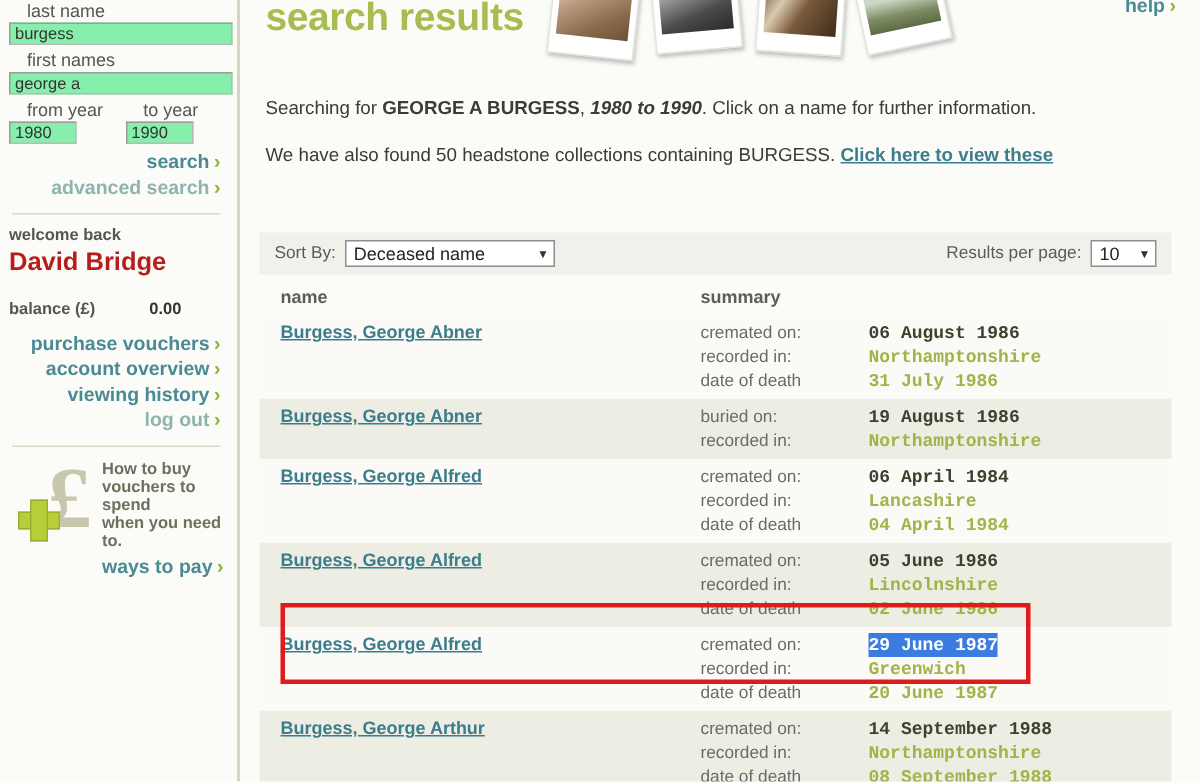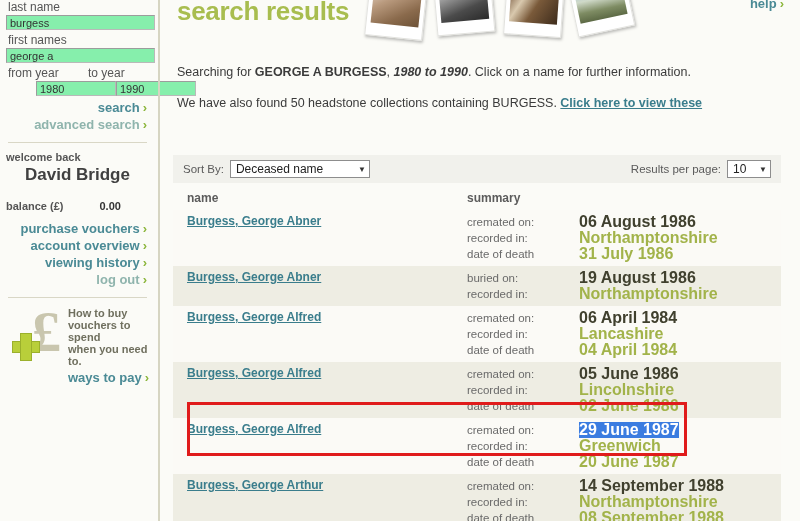--- a/index.html
+++ b/index.html
@@ -18,47 +18,47 @@
     background:#fbfbf7;
     padding:0 6px 0 6px;
     box-sizing:border-box;
   }
   #sidebar-divider{
     position:absolute;left:158px;top:0;width:2px;height:521px;
     background:#d6d5c2;
   }
 
   .field-label{
-    font-size:12px;color:#555;margin:0 0 1px 2px;line-height:14px;
+    font-size:12px;color:#555;margin:0 0 1px 12px;line-height:14px;
   }
   .text-input{
     width:149px;height:15px;box-sizing:border-box;
     border:1px solid #b9b9b9;border-top-color:#9c9c9c;border-left-color:#9c9c9c;
     background:#86efac;
     font-family:"Liberation Sans", sans-serif;font-size:11px;color:#333;
     padding:0 3px;margin:0 0 3px 0;
     display:block;
   }
   .year-row{display:flex;gap:12px;}
   .year-col{width:68px;}
-  .year-col .text-input{width:80px;margin-left:30px;}
+  .year-col .text-input{width:45px;}
 
   .green-link{
     color:#4a8a95;font-weight:bold;font-size:13px;
     text-align:right;display:block;text-decoration:none;
     line-height:17px;
     padding-right:2px;
   }
   .green-link.pale{color:#8fb4ad;font-weight:bold;}
   .chev{color:#8cb63c;font-weight:bold;margin-left:3px;}
 
   .sb-rule{height:1px;background:#d9d7c6;margin:9px 2px 7px 2px;}
 
   .welcome-small{font-size:11px;color:#555;font-weight:bold;line-height:14px;}
-  .welcome-name{font-size:17px;color:#404040;font-weight:bold;line-height:22px;margin-bottom:2px;text-align:center;}
+  .welcome-name{font-size:17px;color:#b91c1c;font-weight:bold;line-height:22px;margin-bottom:2px;}
 
   .balance-row{display:flex;align-items:baseline;margin-top:14px;margin-bottom:8px;}
   .balance-label{font-size:11px;color:#555;font-weight:bold;}
   .balance-val{font-size:11px;color:#333;font-weight:bold;margin-left:36px;}
 
   .acct-links{margin-top:2px;}
   .acct-links .green-link{font-size:13px;line-height:17px;}
 
   .pay-box{position:relative;margin-top:6px;height:64px;}
   .pound-glyph{
@@ -144,21 +144,21 @@
   .row{display:flex;padding:4px 0 4px 14px;box-sizing:border-box;}
   .row.odd{background:#fbfaf6;}
   .row.even{background:#eeede3;}
   .row .namecell{width:280px;}
   .row .namecell a{
     color:#3a7d8c;font-size:12px;font-weight:bold;text-decoration:underline;
   }
   .summary{flex:1;}
   .srow{display:flex;line-height:16px;}
   .skey{width:112px;font-size:11.5px;color:#6a6a6a;}
-  .sval{font-size:16px;font-weight:bold;}
+  .sval{font-size:12px;font-weight:bold;font-family:Liberation Mono, monospace;}
   .sval.dark{color:#40402e;}
   .sval.olive{color:#a2b34a;}
   .sval.sel{background:#3b7ce0;color:#ffffff;}
 
   #red-box{
     position:absolute;left:187px;top:402px;width:500px;height:54px;
     border:3px solid #e01b1b;
     box-sizing:border-box;
     pointer-events:none;
   }

